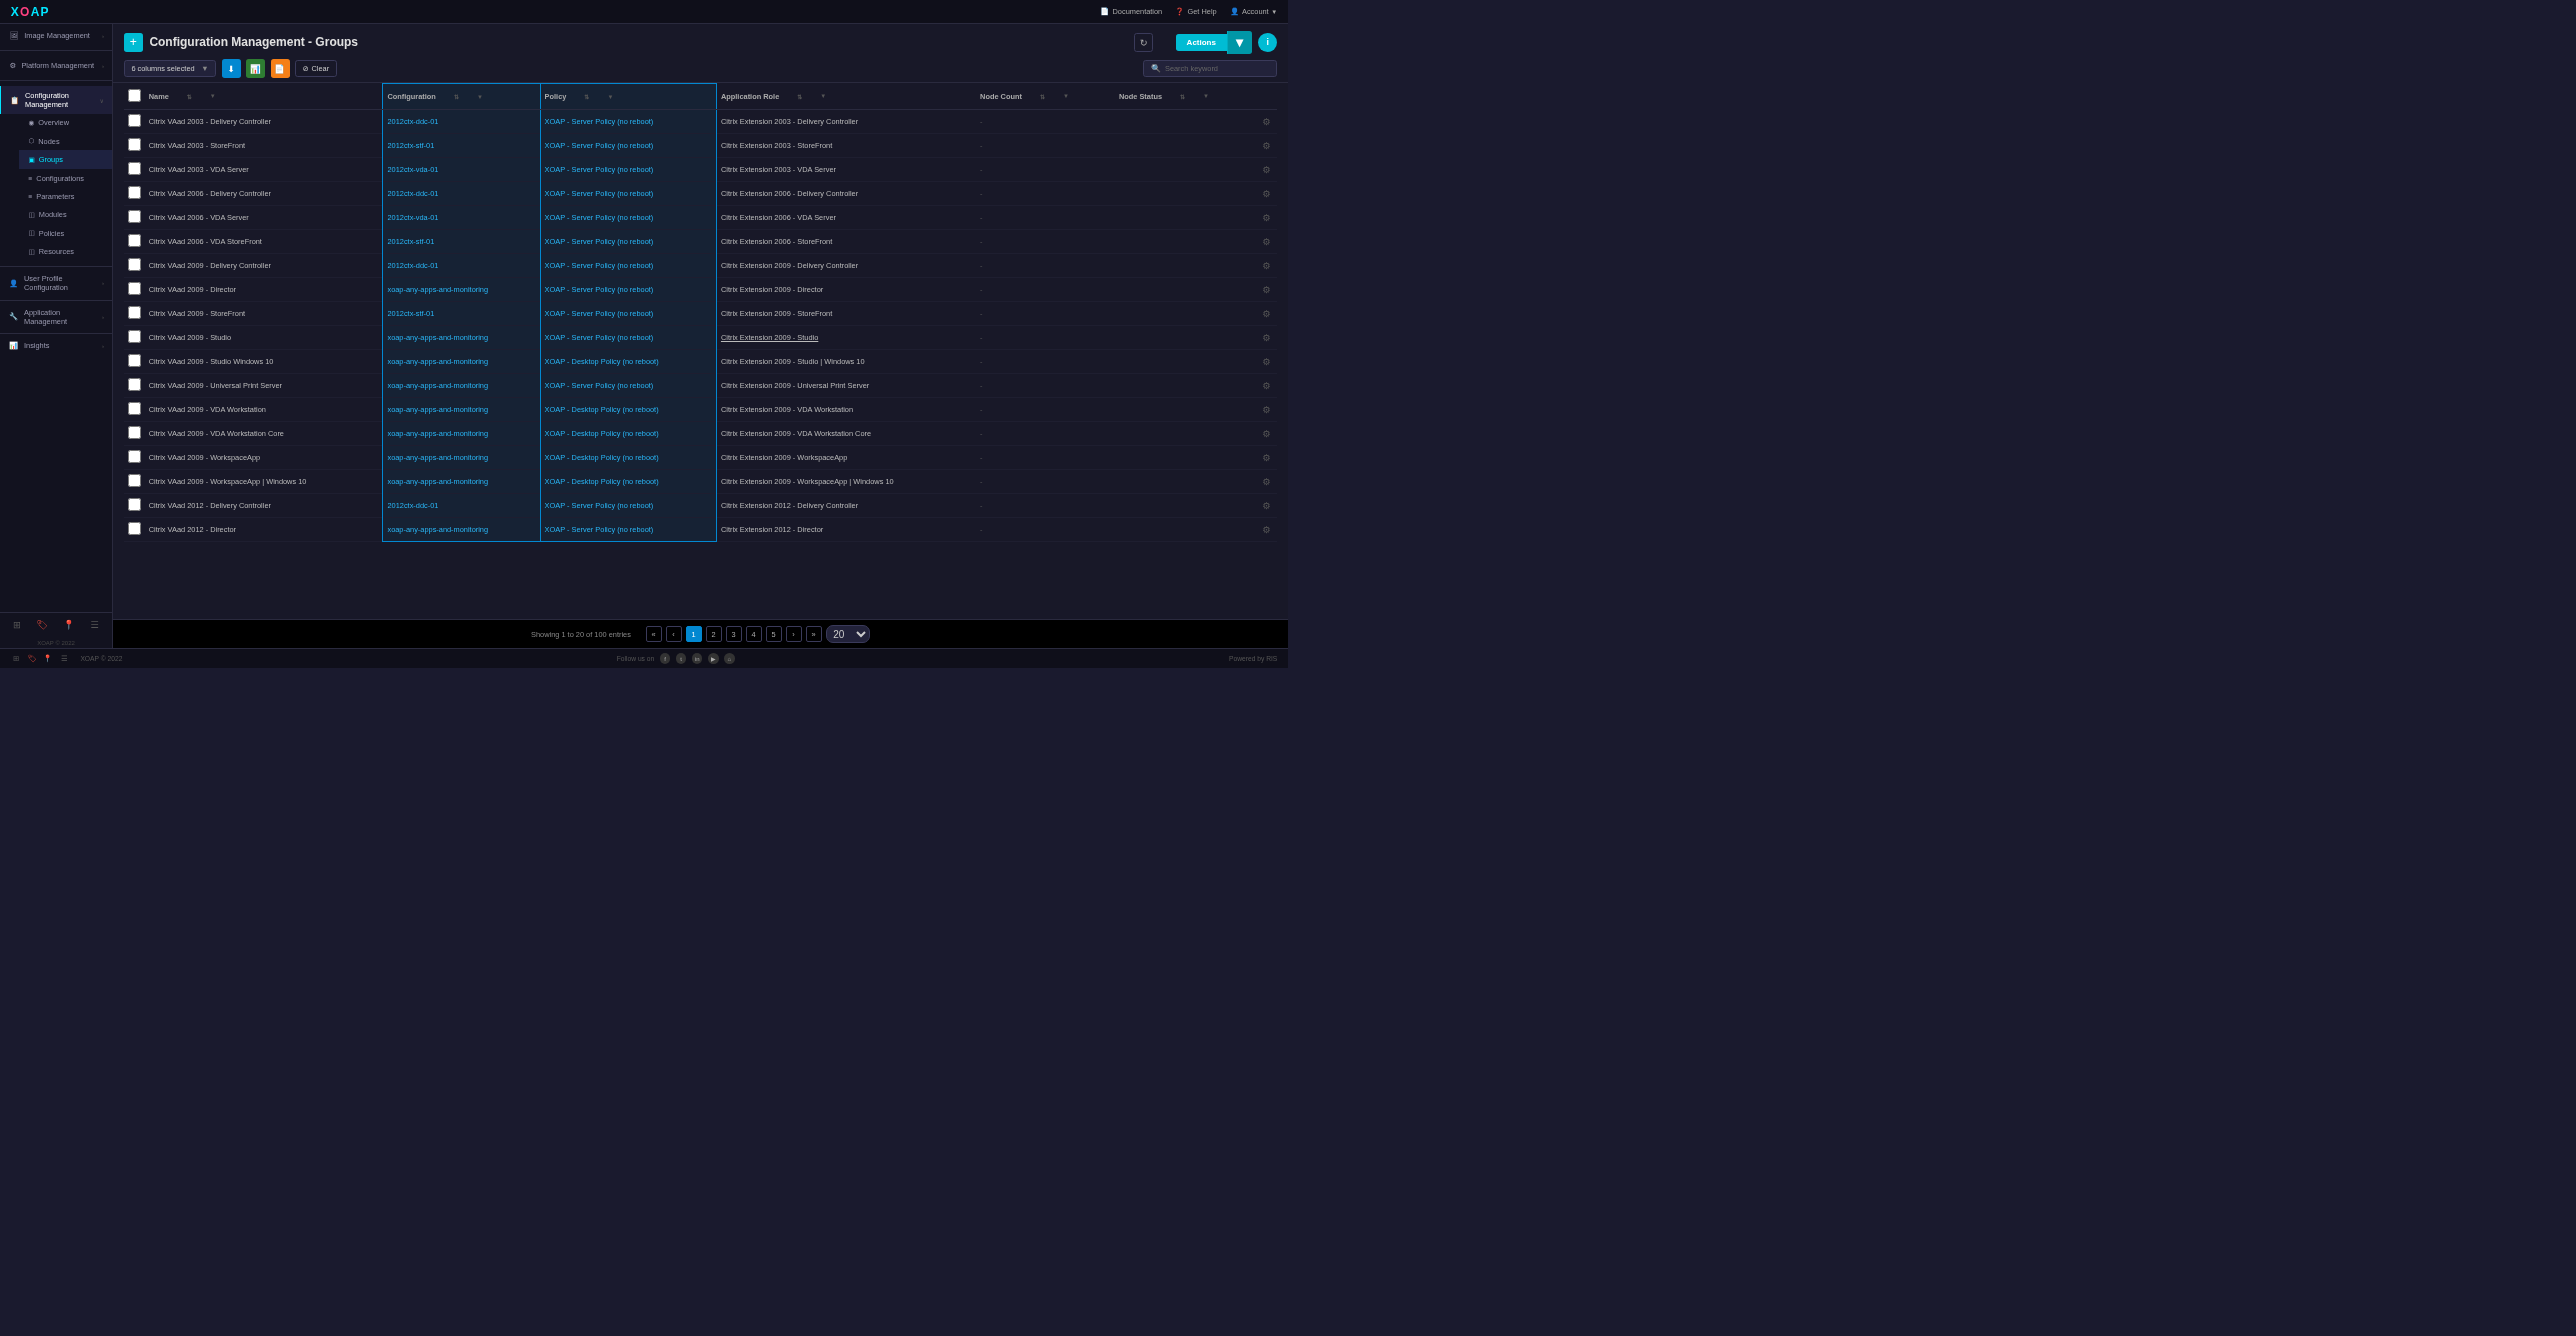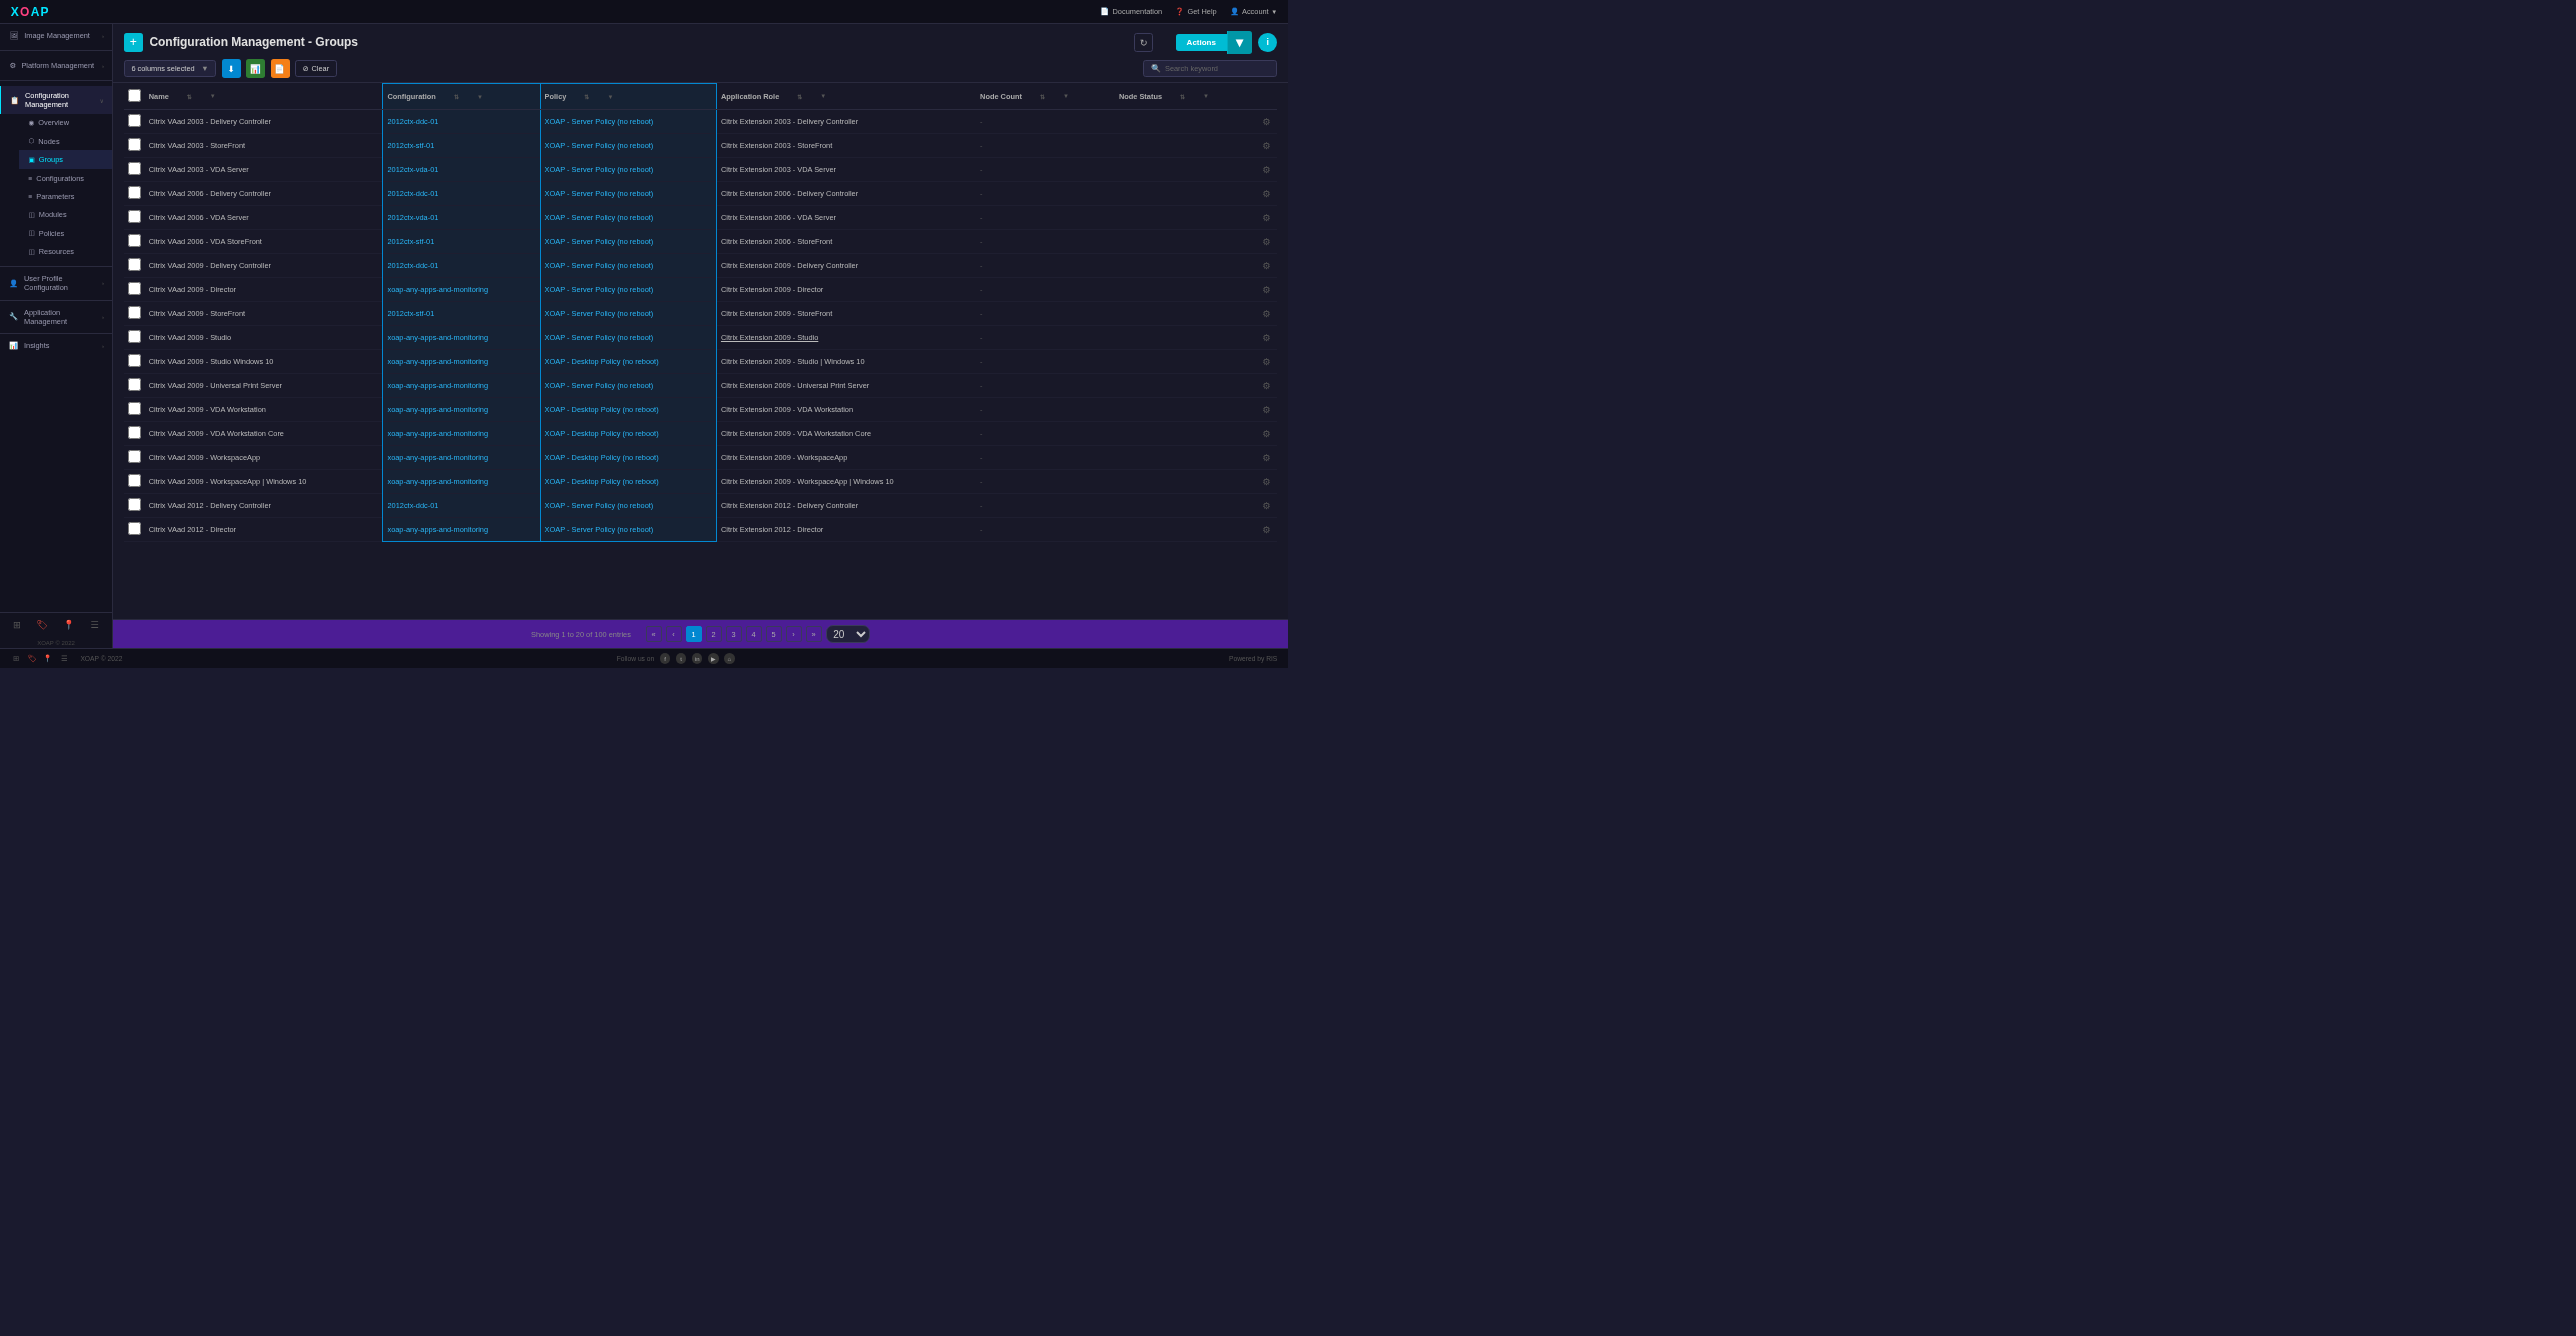--- a/index.html
+++ b/index.html
@@ -74,21 +74,21 @@
     .col-config { background: rgba(0, 150, 200, 0.08); border-left: 1.3px solid #0288d1; border-right: 1.3px solid #0288d1; }
     .col-policy { background: rgba(0, 150, 200, 0.08); border-left: 1.3px solid #0288d1; border-right: 1.3px solid #0288d1; }
     thead th.col-config { border-top: 1.3px solid #0288d1; text-align: center; }
     thead th.col-policy { border-top: 1.3px solid #0288d1; }
     tbody tr:last-child td.col-config { border-bottom: 1.3px solid #0288d1; }
     tbody tr:last-child td.col-policy { border-bottom: 1.3px solid #0288d1; }
 
     .gear-btn { background: transparent; border: none; color: #555; cursor: pointer; font-size: 9.4px; padding: 1.3px 2.7px; }
 
     
-    .pagination-row { display: flex; align-items: center; justify-content: center; gap: 4px; padding: 5.4px 10.7px; background: #4c1d95; border-top: 0.7px solid #2a2a3e; flex-shrink: 0; font-size: 7.4px; color: #888; }
+    .pagination-row { display: flex; align-items: center; justify-content: center; gap: 4px; padding: 5.4px 10.7px; background: #000000; border-top: 0.7px solid #2a2a3e; flex-shrink: 0; font-size: 7.4px; color: #888; }
     .pagination-info { margin-right: 10.7px; }
     .page-btn { width: 16px; height: 16px; background: transparent; border: 0.7px solid #3a3a5a; border-radius: 2px; color: #aaa; font-size: 7.4px; cursor: pointer; display: flex; align-items: center; justify-content: center; }
     .page-btn.active { background: #0288d1; border-color: #0288d1; color: #fff; }
     .per-page-select { background: #22223a; border: 0.7px solid #3a3a5a; border-radius: 7px; color: #ccc; padding: 1.3px 2.7px; font-size: 10px; cursor: pointer; }
 
     
     .footer { background: #0f0f1a; border-top: 0.7px solid #2a2a3e; padding: 4px 10.7px; display: flex; align-items: center; justify-content: space-between; font-size: 6.7px; color: #555; flex-shrink: 0; }
     .footer-social { display: flex; align-items: center; gap: 5.4px; }
     .social-icon { width: 10.7px; height: 10.7px; background: #333; border-radius: 50%; display: inline-flex; align-items: center; justify-content: center; font-size: 6px; color: #aaa; }
     .footer-left { display: flex; align-items: center; gap: 5.4px; }

